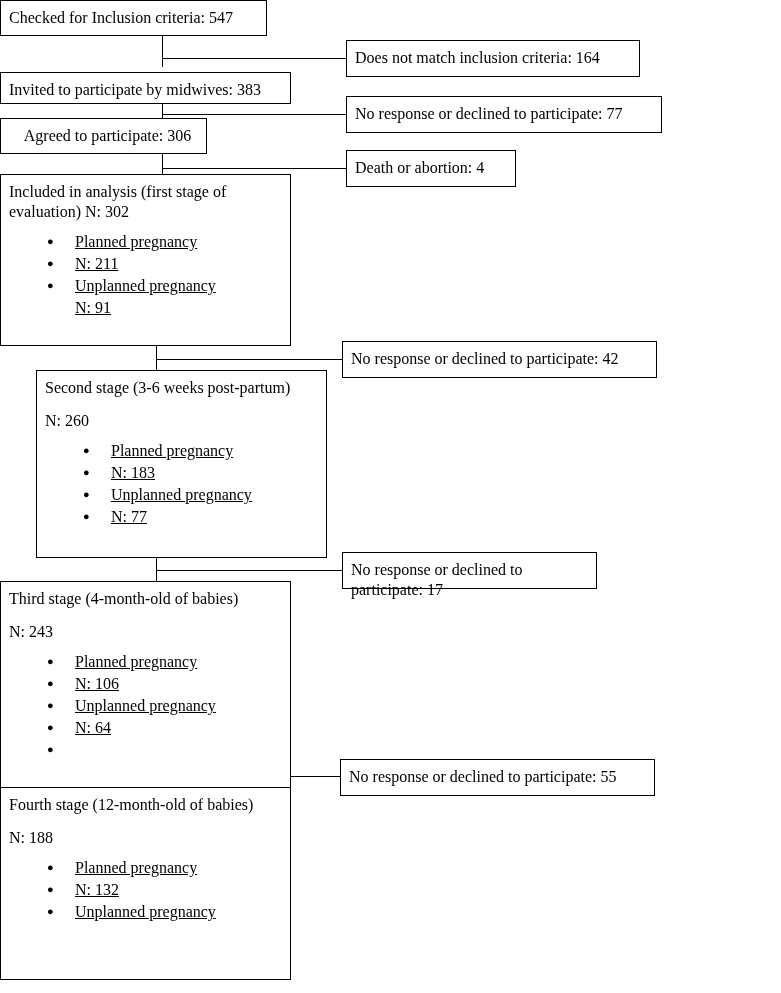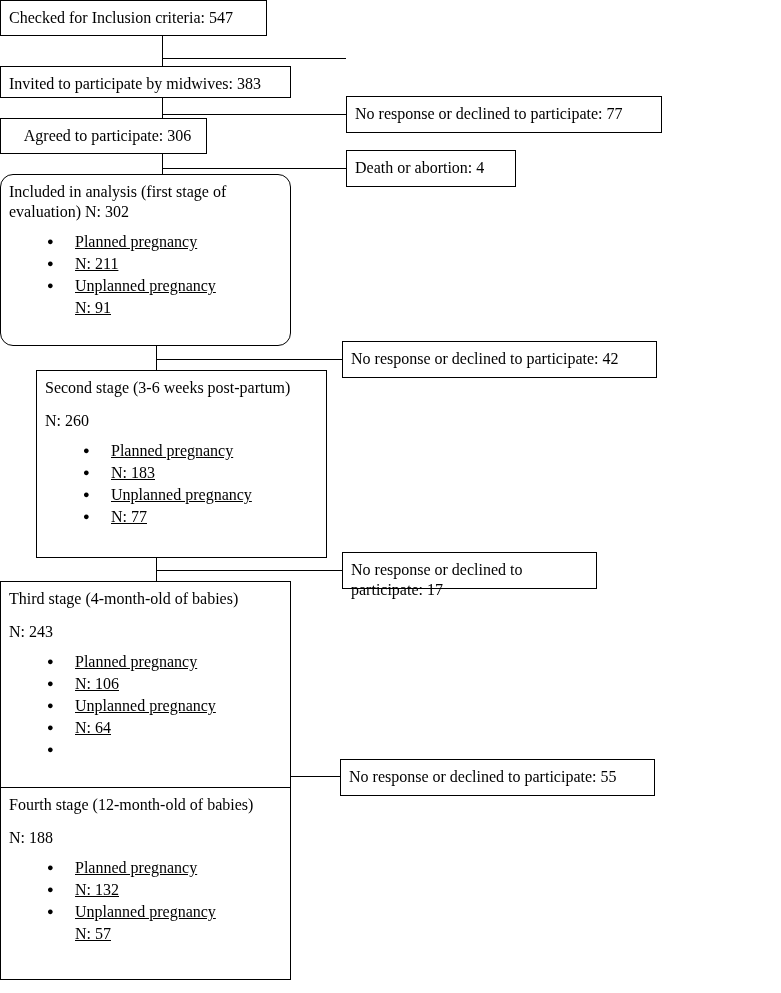--- a/index.html
+++ b/index.html
@@ -93,33 +93,33 @@
 
   <div class="conn conn-v" style="left:156px; top:762px; height:25px;"></div>
   <div class="conn conn-h" style="left:156px; top:776px; width:184px;"></div>
 
   <div class="box" style="left:0px; top:0px; width:267px; height:36px;">
     <div class="box-inner">
       <span class="box-title">Checked for Inclusion criteria: 547</span>
     </div>
   </div>
 
-  <div class="box" style="left:0px; top:66px; width:291px; height:32px;">
+  <div class="box" style="left:0px; top:72px; width:291px; height:32px;">
     <div class="box-inner">
       <span class="box-title">Invited to participate by midwives: 383</span>
     </div>
   </div>
 
   <div class="box" style="left:0px; top:118px; width:207px; height:36px;text-align:center;">
     <div class="box-inner">
       <span class="box-title">Agreed to participate: 306</span>
     </div>
   </div>
 
-  <div class="box" style="left:0px; top:174px; width:291px; height:172px;border-radius:13px;">
+  <div class="box" style="left:0px; top:174px; width:291px; height:172px;">
     <div class="box-inner">
       <span class="box-title">Included in analysis (first stage of evaluation) N: 302</span>
       <ul class="bullets">
         <li class="bulleted">Planned pregnancy</li>
         <li class="bulleted">N: 211</li>
         <li class="bulleted">Unplanned pregnancy</li>
         <li class="plain">N: 91</li>
       </ul>
     </div>
   </div>
@@ -152,25 +152,29 @@
   </div>
 
   <div class="box" style="left:0px; top:787px; width:291px; height:193px;">
     <div class="box-inner">
       <span class="box-title">Fourth stage (12-month-old of babies)</span>
       <span class="box-sub">N: 188</span>
       <ul class="bullets">
         <li class="bulleted">Planned pregnancy</li>
         <li class="bulleted">N: 132</li>
         <li class="bulleted">Unplanned pregnancy</li>
-        <li class="plain">N: 57</li>
-      </ul>
-    </div>
-  </div>
-
+      </ul>
+    </div>
+  </div>
+
+  <div class="box" style="left:346px; top:40px; width:294px; height:37px;">
+    <div class="box-inner">
+      <span class="box-title">Does not match inclusion criteria: 164</span>
+    </div>
+  </div>
 
   <div class="box" style="left:346px; top:96px; width:316px; height:37px;">
     <div class="box-inner">
       <span class="box-title">No response or declined to participate: 77</span>
     </div>
   </div>
 
   <div class="box" style="left:346px; top:150px; width:170px; height:37px;">
     <div class="box-inner">
       <span class="box-title">Death or abortion: 4</span>

